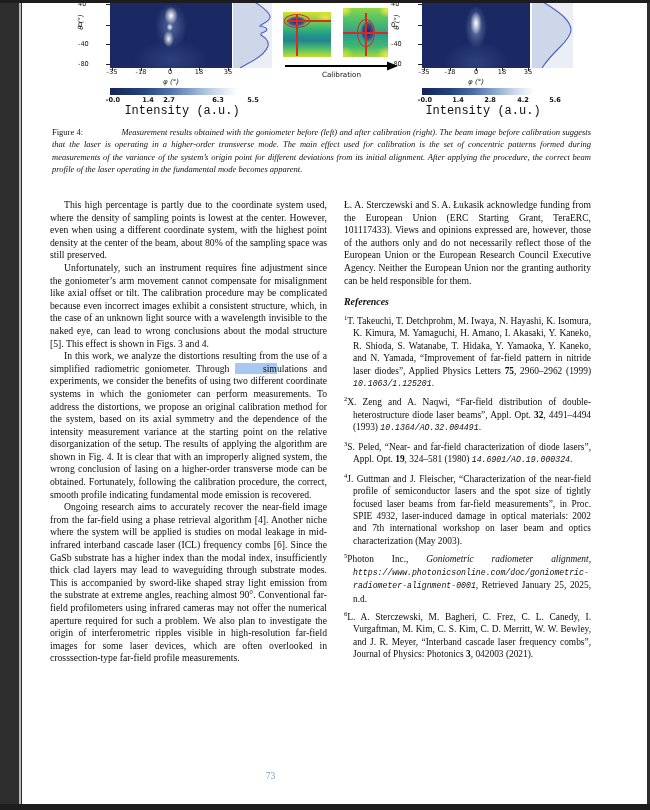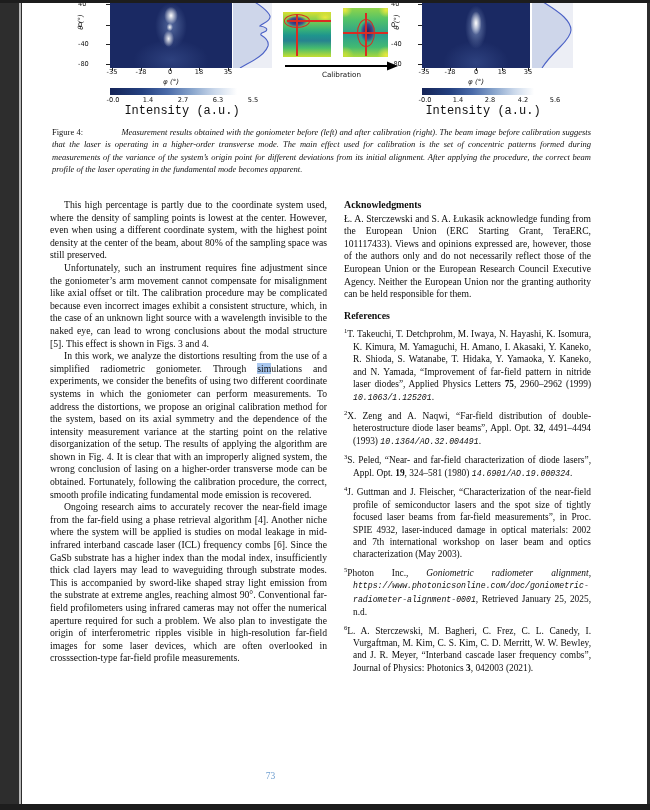--- a/index.html
+++ b/index.html
@@ -16,21 +16,21 @@
   .right-line{position:absolute;left:647px;top:0;width:3px;height:810px;background:#2d2d2d;z-index:14;}
 
   
   .axlbl{position:absolute;font-family:"DejaVu Sans",sans-serif;font-size:7px;color:#111;}
   .rot{transform:rotate(-90deg);transform-origin:center;}
   .yt{position:absolute;font-family:"DejaVu Sans",sans-serif;font-size:6.6px;color:#111;
       width:22px;line-height:7px;}
   .xt{position:absolute;font-family:"DejaVu Sans",sans-serif;font-size:6.6px;color:#111;
       transform:translateX(-50%);line-height:7px;top:69px;}
   .cbt{position:absolute;font-family:"DejaVu Sans",sans-serif;font-size:6.6px;color:#111;
-      transform:translateX(-50%);line-height:7px;top:97px;}
+      transform:translateX(-50%);line-height:7px;top:97px;font-weight:bold;}
   .cb-label{position:absolute;top:104px;font-family:Liberation Mono, monospace;font-size:12px;color:#111;text-align:center;}
 
   .hm{position:absolute;top:0;height:68px;}
   .hm-before{left:110px;width:122px;background:
       radial-gradient(ellipse 10px 13px at 50% 23%, rgba(255,255,255,1) 0%, rgba(255,255,255,0) 68%),
       radial-gradient(ellipse 8px 12px at 48% 57%, rgba(255,255,255,.92) 0%, rgba(255,255,255,0) 68%),
       radial-gradient(ellipse 4px 5px at 49% 40%, rgba(255,255,255,.95) 0%, rgba(255,255,255,0) 80%),
       radial-gradient(ellipse 22px 32px at 50% 38%, rgba(150,178,225,.45) 0%, rgba(150,178,225,0) 72%),
       radial-gradient(ellipse 48px 26px at 50% 88%, rgba(95,125,195,.28) 0%, rgba(95,125,195,0) 78%),
       #1a2963;}
@@ -73,28 +73,28 @@
       color:#111;text-align:justify;}
   .cap-prefix{font-style:normal;}
   .cap-body{font-style:italic;margin-left:36px;}
 
   
   .cols{position:absolute;left:50px;top:199px;width:541px;display:flex;gap:17px;color:#0d0d0d;}
   .col-left{width:277px;font-size:9.7px;line-height:12.6px;text-align:justify;}
   .col-right{width:247px;font-size:9.6px;line-height:12.6px;text-align:justify;}
   .para{margin:0;text-indent:14px;}
   .colhead{font-weight:bold;font-size:9.9px;margin:0 0 1px 0;text-indent:0;text-align:left;}
-  .refs-head{margin-top:9px;}
+  .refs-head{margin-top:9px;font-style:italic;}
   .ack{margin:0;}
   .ref{padding-left:9px;text-indent:-9px;margin-top:3px;font-size:9.4px;line-height:12.4px;}
   .ref sup{font-size:6.6px;}
   .seg-bold{font-weight:bold;}
   .seg-italic{font-style:italic;}
   .seg-mono{font-family:"Liberation Mono",monospace;font-size:8.2px;font-style:italic;}
-  .seg-hl{background:#a9c8f0;}
+  .seg-hl{background:#a9c8f0;padding-left:28px;}
 
   .pagenum{position:absolute;left:50px;top:771px;width:441px;text-align:center;
       font-size:9.5px;color:#6f9fd0;}
 </style>
 </head>
 <body>
 
 <div id="canvas">
   <div class="page-sheet"></div>
 
@@ -120,21 +120,21 @@
     <span class="xt" style="left:112px;">-35</span>
     <span class="xt" style="left:141px;">-18</span>
     <span class="xt" style="left:170px;">0</span>
     <span class="xt" style="left:199px;">18</span>
     <span class="xt" style="left:228px;">35</span>
     <div class="axlbl" style="left:140px;top:78px;width:62px;text-align:center;font-style:italic;">φ (°)</div>
 
     <div class="cbar" style="left:110px;width:127px;"></div>
     <span class="cbt" style="left:113px;">-0.0</span>
     <span class="cbt" style="left:148px;">1.4</span>
-    <span class="cbt" style="left:183px;">2.7</span>
+    <span class="cbt" style="left:169px;">2.7</span>
     <span class="cbt" style="left:218px;">6.3</span>
     <span class="cbt" style="left:253px;">5.5</span>
     <div class="cb-label" style="left:122px;width:120px;">Intensity (a.u.)</div>
 
     <div class="vmap vmap1"></div>
     <div class="red-ellipse" style="left:284px;top:14px;width:26px;height:14px;"></div>
     <div class="red-hline" style="left:287px;top:20px;width:44px;"></div>
     <div class="red-vline" style="left:296px;top:15px;height:41px;"></div>
 
     <div class="vmap vmap2"></div>
@@ -186,21 +186,20 @@
   </div>
 
   <div class="cols">
     <div class="col-left">
       <p class="para"><span class="seg-plain">This high percentage is partly due to the coordinate system used, where the density of sampling points is lowest at the center. However, even when using a different coordinate system, with the highest point density at the center of the beam, about 80% of the sampling space was still preserved.</span></p>
       <p class="para"><span class="seg-plain">Unfortunately, such an instrument requires fine adjustment since the goniometer’s arm movement cannot compensate for misalignment like axial offset or tilt. The calibration procedure may be complicated because even incorrect images exhibit a consistent structure, which, in the case of an unknown light source with a wavelength invisible to the naked eye, can lead to wrong conclusions about the modal structure [5]. This effect is shown in Figs. 3 and 4.</span></p>
       <p class="para"><span class="seg-plain">In this work, we analyze the distortions resulting from the use of a simplified radiometric goniometer. Through </span><span class="seg-hl">sim</span><span class="seg-plain">ulations and experiments, we consider the benefits of using two different coordinate systems in which the goniometer can perform measurements. To address the distortions, we propose an original calibration method for the system, based on its axial symmetry and the dependence of the intensity measurement variance at the starting point on the relative disorganization of the setup. The results of applying the algorithm are shown in Fig. 4. It is clear that with an improperly aligned system, the wrong conclusion of lasing on a higher-order transverse mode can be obtained. Fortunately, following the calibration procedure, the correct, smooth profile indicating fundamental mode emission is recovered.</span></p>
       <p class="para"><span class="seg-plain">Ongoing research aims to accurately recover the near-field image from the far-field using a phase retrieval algorithm [4]. Another niche where the system will be applied is studies on modal leakage in mid-infrared interband cascade laser (ICL) frequency combs [6]. Since the GaSb substrate has a higher index than the modal index, insufficiently thick clad layers may lead to waveguiding through substrate modes. This is accompanied by sword-like shaped stray light emission from the substrate at extreme angles, reaching almost 90°. Conventional far-field profilometers using infrared cameras may not offer the numerical aperture required for such a problem. We also plan to investigate the origin of interferometric ripples visible in high-resolution far-field images for some laser devices, which are often overlooked in crosssection-type far-field profile measurements.</span></p>
     </div>
     <div class="col-right">
-      <p class="colhead">Acknowledgments</p>
       <p class="ack">Ł. A. Sterczewski and S. A. Łukasik acknowledge funding from the European Union (ERC Starting Grant, TeraERC, 101117433). Views and opinions expressed are, however, those of the authors only and do not necessarily reflect those of the European Union or the European Research Council Executive Agency. Neither the European Union nor the granting authority can be held responsible for them.</p>
       <p class="colhead refs-head">References</p>
       <div>
           <div class="ref"><sup>1</sup><span class="seg-plain">T. Takeuchi, T. Detchprohm, M. Iwaya, N. Hayashi, K. Isomura, K. Kimura, M. Yamaguchi, H. Amano, I. Akasaki, Y. Kaneko, R. Shioda, S. Watanabe, T. Hidaka, Y. Yamaoka, Y. Kaneko, and N. Yamada, “Improvement of far-field pattern in nitride laser diodes”, Applied Physics Letters </span><span class="seg-bold">75</span><span class="seg-plain">, 2960–2962 (1999) </span><span class="seg-mono">10.1063/1.125201</span><span class="seg-plain">.</span></div>
           <div class="ref"><sup>2</sup><span class="seg-plain">X. Zeng and A. Naqwi, “Far-field distribution of double-heterostructure diode laser beams”, Appl. Opt. </span><span class="seg-bold">32</span><span class="seg-plain">, 4491–4494 (1993) </span><span class="seg-mono">10.1364/AO.32.004491</span><span class="seg-plain">.</span></div>
           <div class="ref"><sup>3</sup><span class="seg-plain">S. Peled, “Near- and far-field characterization of diode lasers”, Appl. Opt. </span><span class="seg-bold">19</span><span class="seg-plain">, 324–581 (1980) </span><span class="seg-mono">14.6901/AO.19.000324</span><span class="seg-plain">.</span></div>
           <div class="ref"><sup>4</sup><span class="seg-plain">J. Guttman and J. Fleischer, “Characterization of the near-field profile of semiconductor lasers and the spot size of tightly focused laser beams from far-field measurements”, in Proc. SPIE 4932, laser-induced damage in optical materials: 2002 and 7th international workshop on laser beam and optics characterization (May 2003).</span></div>
           <div class="ref"><sup>5</sup><span class="seg-plain">Photon Inc., </span><span class="seg-italic">Goniometric radiometer alignment</span><span class="seg-plain">, </span><span class="seg-mono">https://www.photonicsonline.com/doc/goniometric-radiometer-alignment-0001</span><span class="seg-plain">, Retrieved January 25, 2025, n.d.</span></div>
           <div class="ref"><sup>6</sup><span class="seg-plain">L. A. Sterczewski, M. Bagheri, C. Frez, C. L. Canedy, I. Vurgaftman, M. Kim, C. S. Kim, C. D. Merritt, W. W. Bewley, and J. R. Meyer, “Interband cascade laser frequency combs”, Journal of Physics: Photonics </span><span class="seg-bold">3</span><span class="seg-plain">, 042003 (2021).</span></div>
         </div>

